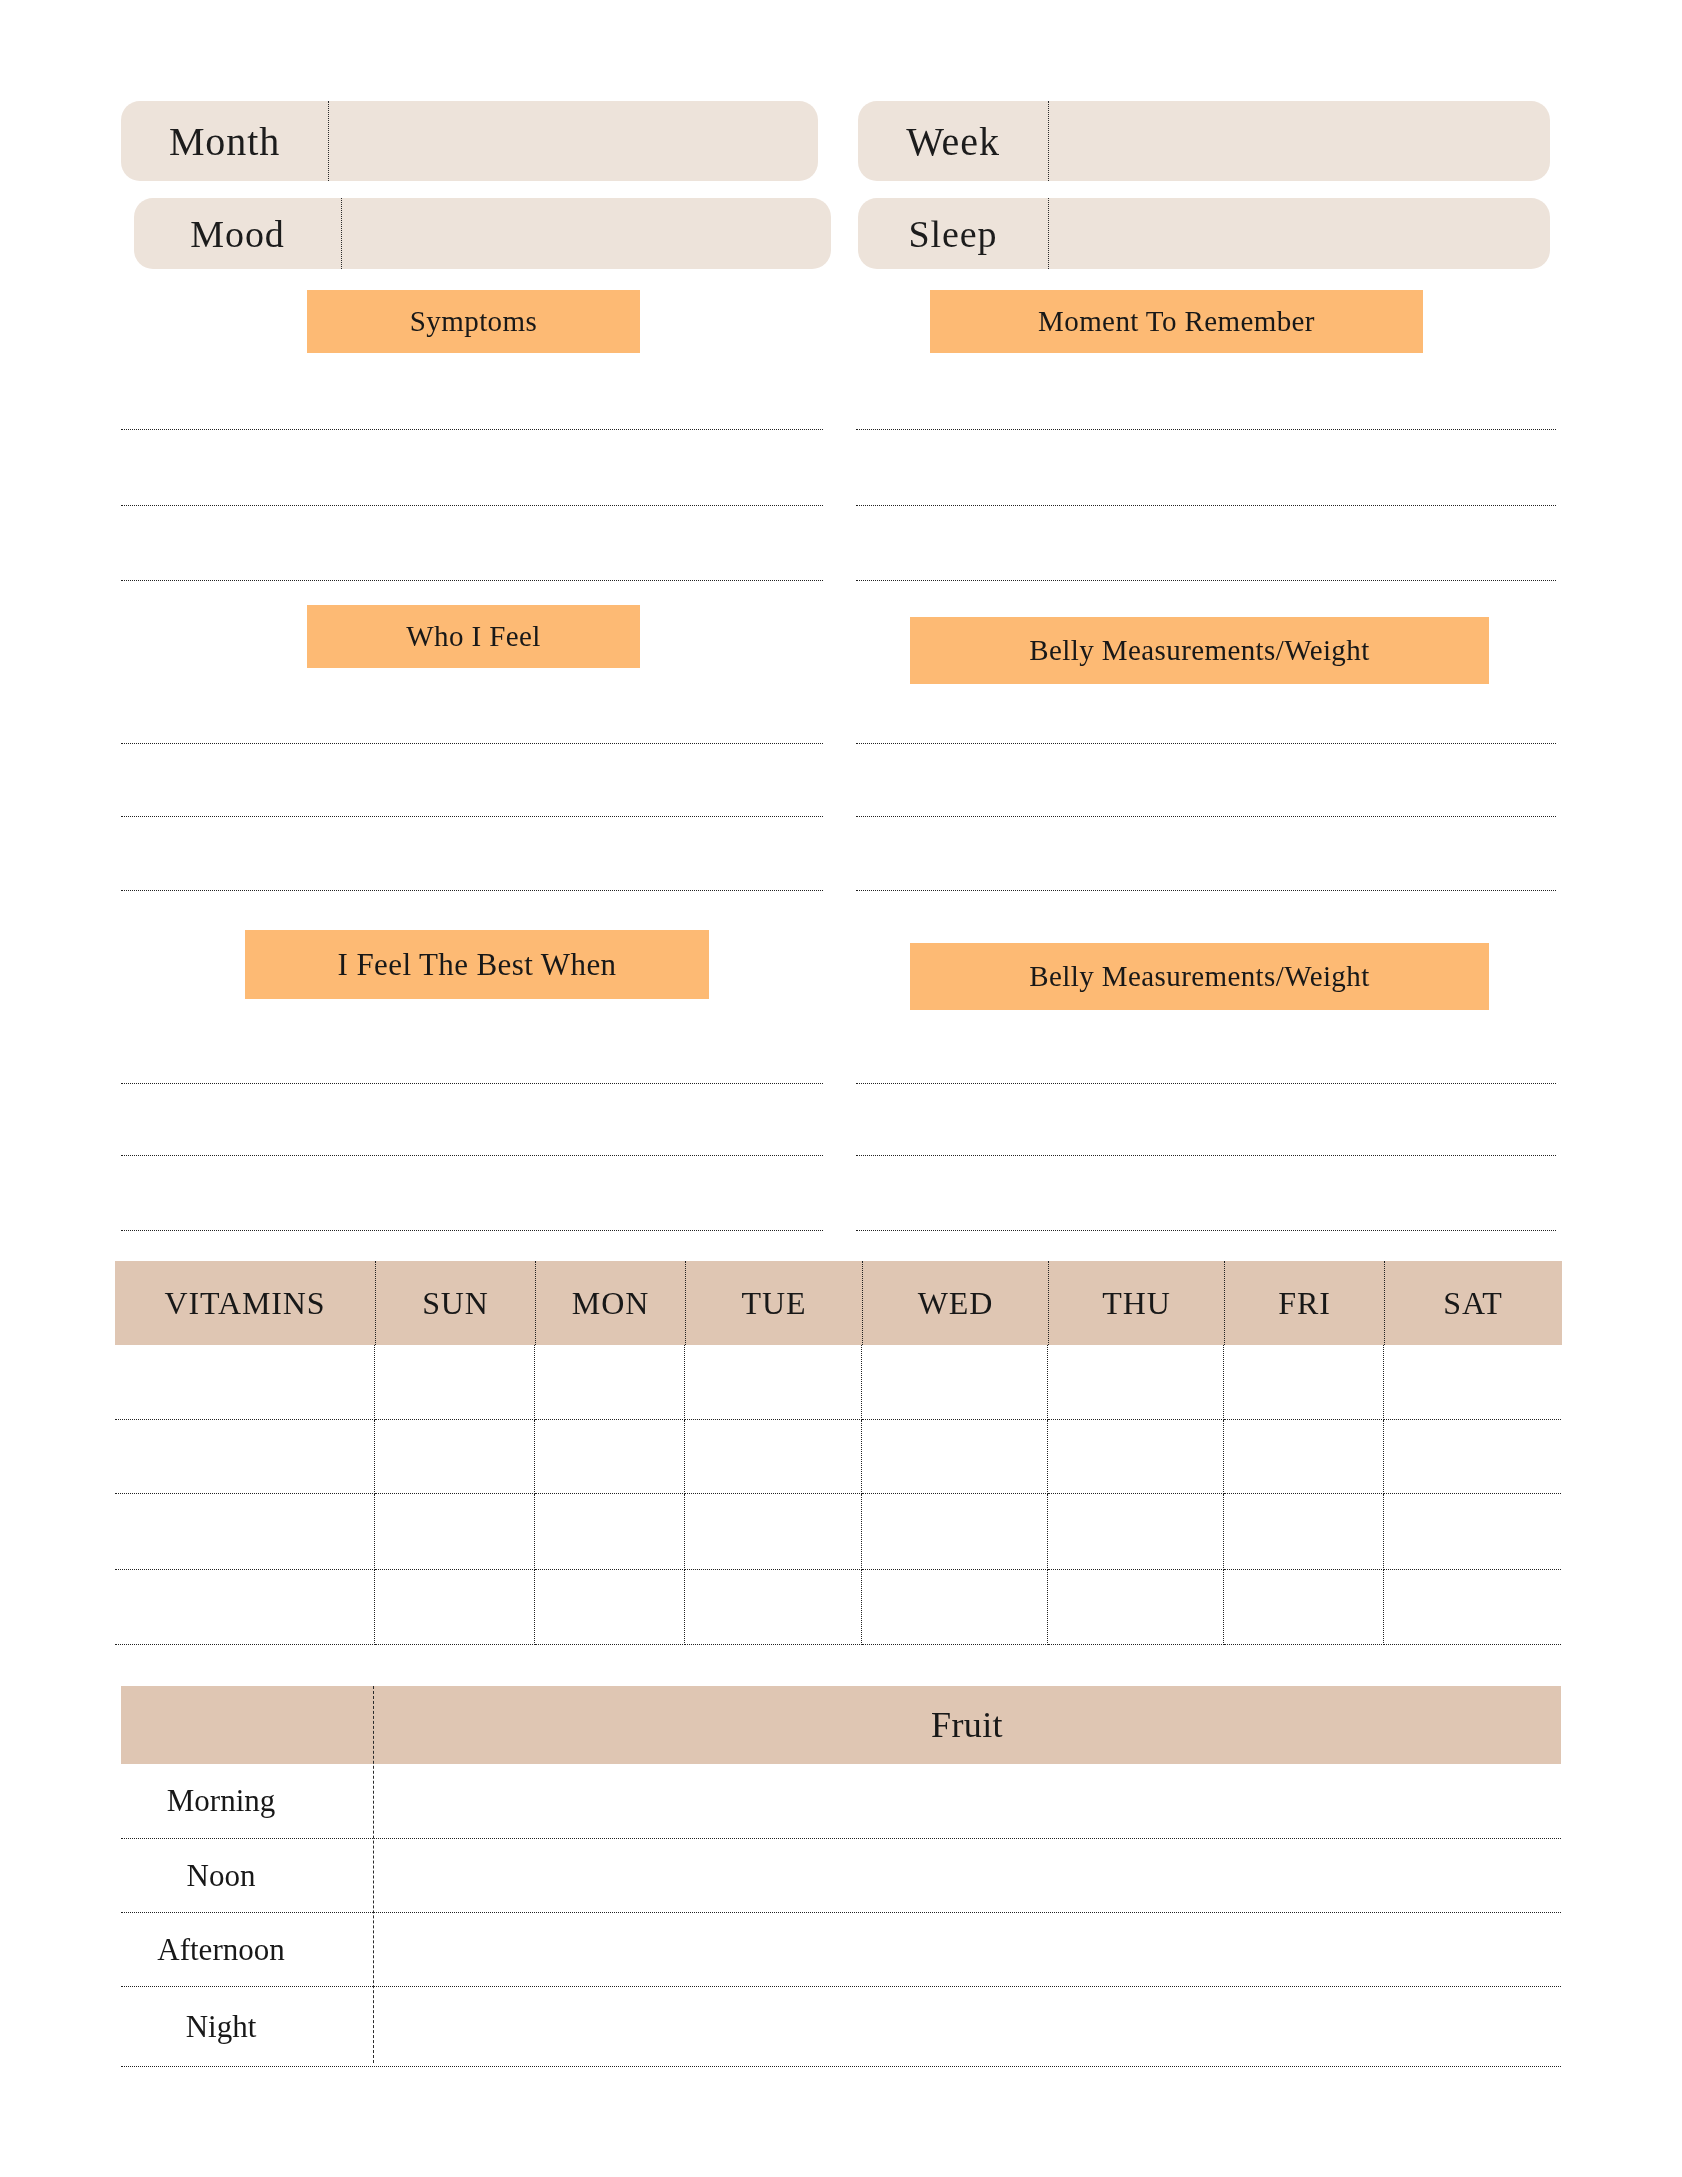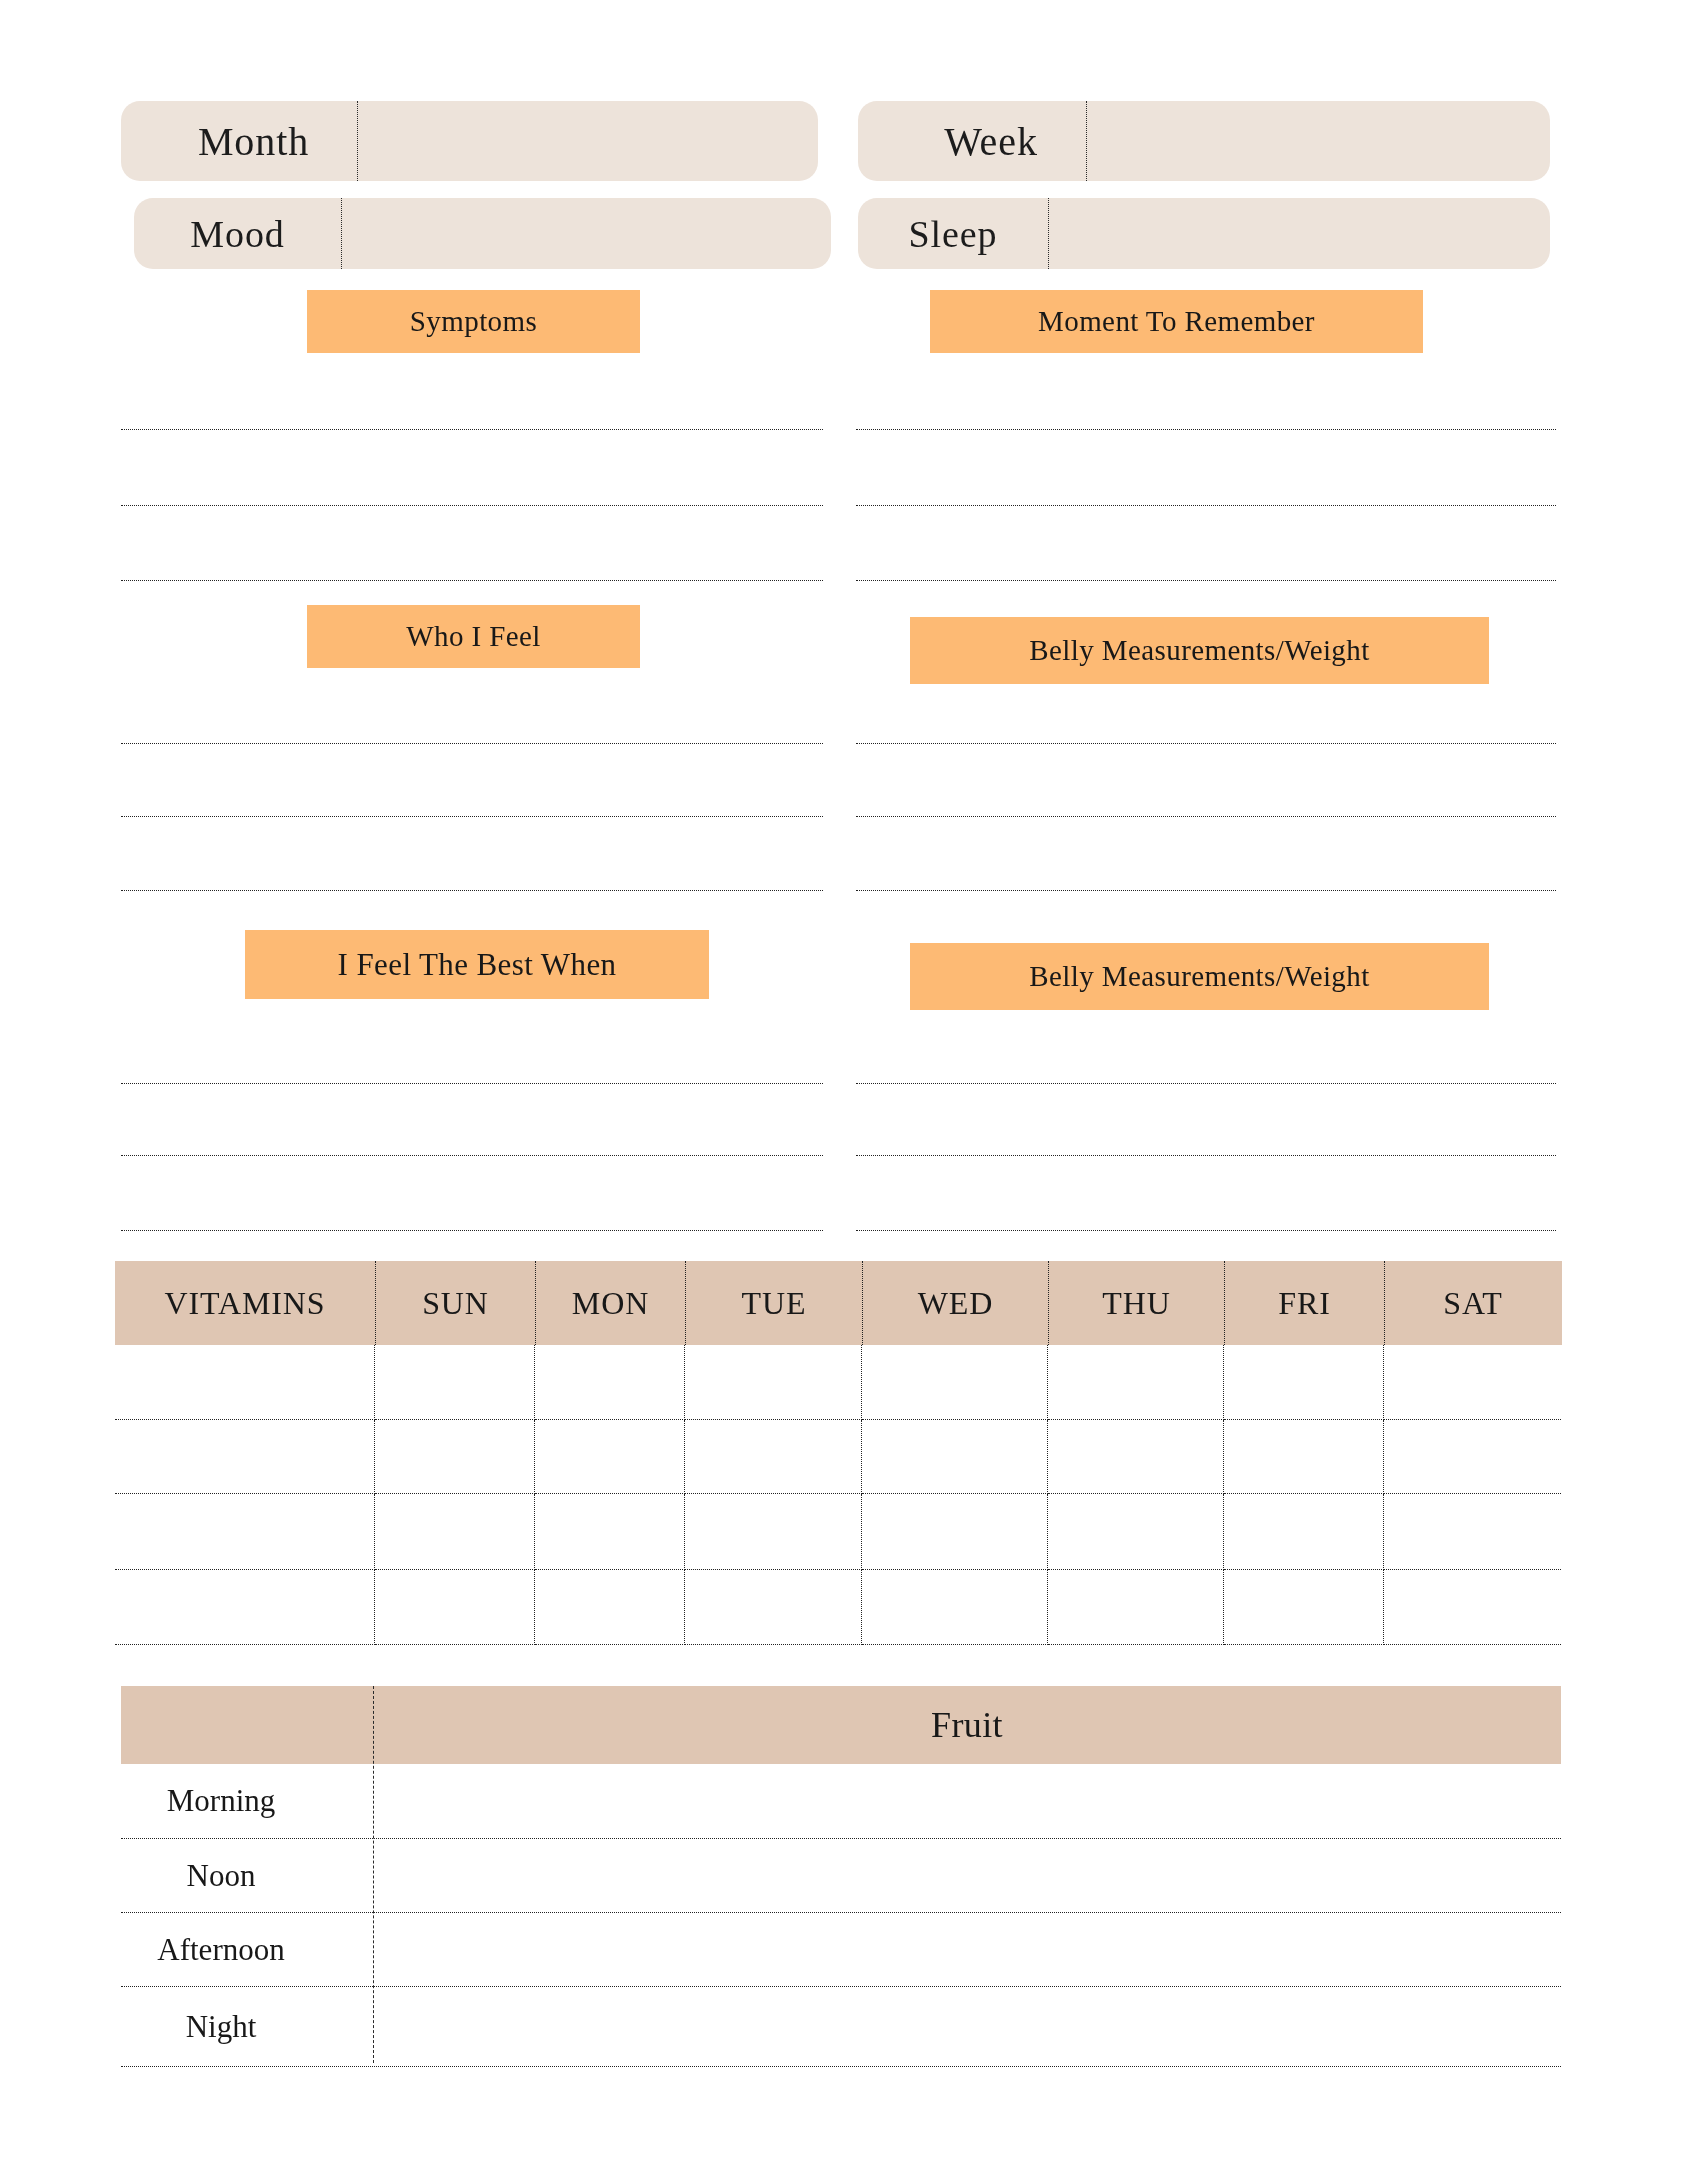--- a/index.html
+++ b/index.html
@@ -83,26 +83,26 @@
     font-size:31px;color:#181818;
   }
   .fruit-cell{flex:1 1 auto;}
 </style>
 </head>
 <body>
 
 <div class="page">
 
   <div class="field" style="left:121px;top:101px;width:697px;height:80px;">
-    <div class="field-label" style="width:207px;padding-left:29px;">Month</div>
+    <div class="field-label" style="width:207px;">Month</div>
     <div class="field-divider"></div>
     <div class="field-value"></div>
   </div>
   <div class="field" style="left:858px;top:101px;width:692px;height:80px;">
-    <div class="field-label" style="width:190px;margin-left:38px;">Week</div>
+    <div class="field-label" style="width:190px;">Week</div>
     <div class="field-divider"></div>
     <div class="field-value"></div>
   </div>
   <div class="field" style="left:134px;top:198px;width:697px;height:71px;">
     <div class="field-label" style="width:207px;font-size:38px;">Mood</div>
     <div class="field-divider"></div>
     <div class="field-value"></div>
   </div>
   <div class="field" style="left:858px;top:198px;width:692px;height:71px;">
     <div class="field-label" style="width:190px;font-size:38px;">Sleep</div>

